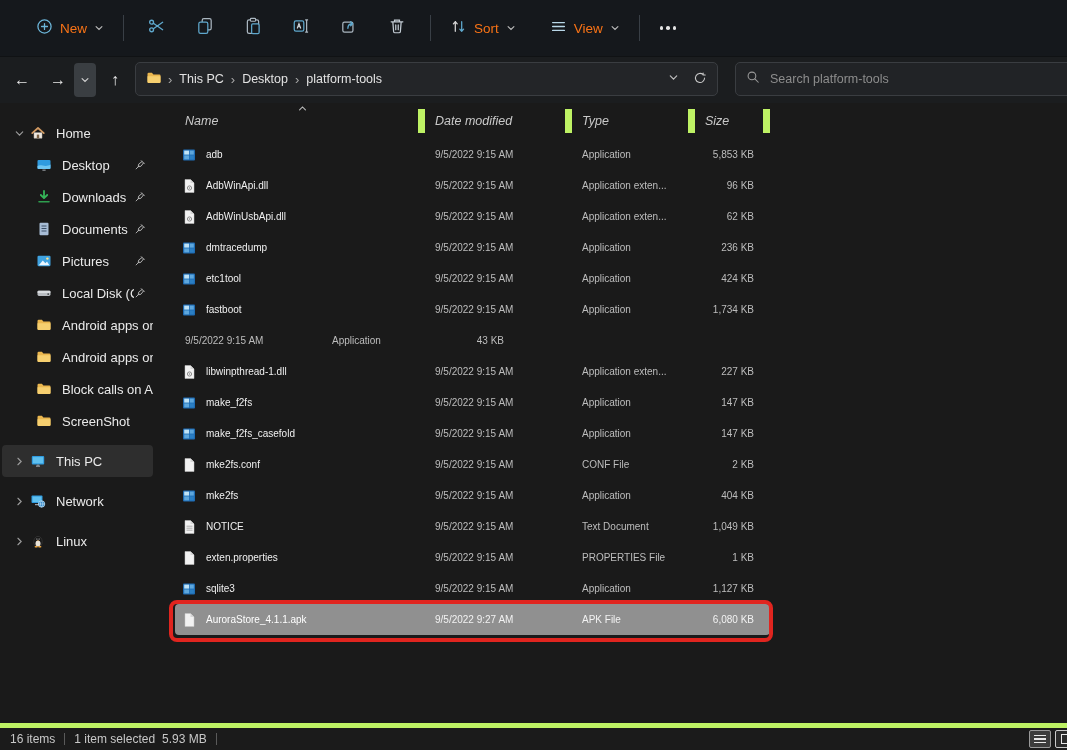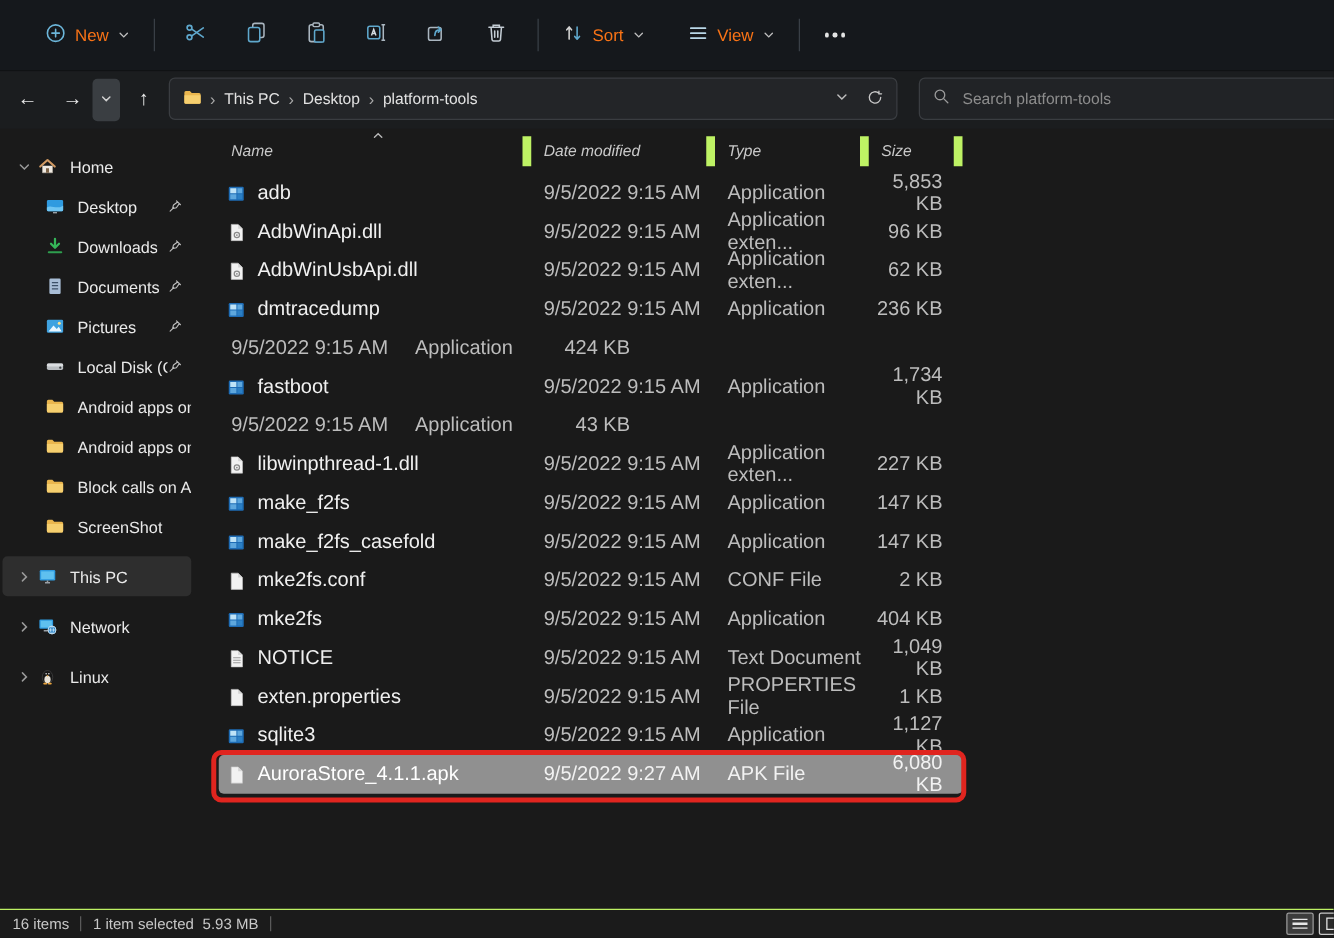--- a/index.html
+++ b/index.html
@@ -46,34 +46,34 @@
   
   .content{position:absolute;left:155px;top:103px;right:0;bottom:22px;background:transparent;}
   .fheader{position:relative;height:36px;display:flex;align-items:center;padding-left:20px;color:#c9c9c9;font-size:12.5px;}
   .hcell{height:24px;display:flex;align-items:center;padding-left:10px;border-right:7px solid #bef264;box-sizing:border-box;font-style:italic;}
   .hc-name{width:250px;}
   .hc-date{width:147px;}
   .hc-type{width:123px;}
   .hc-size{width:75px;}
   .sort-caret{position:absolute;left:142px;top:0px;color:#b8b8b8;}
   .frows{position:absolute;top:36px;left:20px;width:595px;}
-  .frow{height:31px;display:flex;align-items:center;font-size:16px;border-radius:4px;}
+  .frow{height:31px;display:flex;align-items:center;font-size:10px;border-radius:4px;}
   .cell-name{width:250px;display:flex;align-items:center;gap:9px;padding-left:6px;box-sizing:border-box;color:#f0f0f0;overflow:hidden;white-space:nowrap;}
   .cell-name svg{width:16px;height:16px;flex:0 0 auto;}
   .cell-date{width:147px;padding-left:10px;box-sizing:border-box;color:#bdbdbd;}
   .cell-type{width:123px;padding-left:10px;box-sizing:border-box;color:#bdbdbd;}
   .cell-size{width:67px;padding-right:8px;box-sizing:border-box;text-align:right;color:#bdbdbd;}
   .frow.selected{background:#909090;}
   .frow.selected .cell-name{color:#ffffff;}
   .frow.selected .cell-date,.frow.selected .cell-type,.frow.selected .cell-size{color:#f2f2f2;}
   
   .annotation-box{position:absolute;left:169px;top:600px;width:604px;height:42px;border:4px solid #e0251f;border-radius:8px;
     pointer-events:none;z-index:9;box-sizing:border-box;}
   
-  .statusbar{position:absolute;left:0;right:0;bottom:0;height:22px;background:#1b1b1b;border-top:1px solid #bef264;
+  .statusbar{position:absolute;left:0;right:0;bottom:0;height:22px;background:#1b1b1b;border-top:5px solid #bef264;
     display:flex;align-items:center;padding-left:10px;font-size:12px;color:#c8c8c8;}
   .vbar{width:1px;height:12px;background:#5a5a5a;margin:0 9px;}
   .view-toggles{position:absolute;right:-10px;bottom:2px;display:flex;gap:4px;}
   .vt{width:22px;height:18px;border:1px solid #9a9a9a;background:#3c3c3c;border-radius:2px;display:grid;place-items:center;box-sizing:border-box;}
   .vt.inactive{background:#2a2a2a;border-color:#c9c9c9;}
   .vt .lines{width:12px;}
   .vt .lines i{display:block;height:1.5px;background:#e8e8e8;margin:2px 0;}
   .vt .thumb{width:11px;height:10px;border:1.5px solid #e8e8e8;box-sizing:border-box;}
 </style>
 </head>
@@ -465,20 +465,32 @@
               <rect x="8.9" y="8.4" width="3.9" height="4" fill="#2b7fc4"></rect>
             </svg>
           </span>
           <span>dmtracedump</span>
         </span>
         <span class="cell-date">9/5/2022 9:15 AM</span>
         <span class="cell-type">Application</span>
         <span class="cell-size">236 KB</span>
       </div>
       <div class="frow">
+        <span class="cell-name">
+          <span style="display: inline-flex;">
+            <svg viewBox="0 0 16 16">
+              <rect x="2" y="2.4" width="12" height="11.2" rx="1" fill="#1e6cb5"></rect>
+              <rect x="3.2" y="3.6" width="4.9" height="4" fill="#bfe3f7"></rect>
+              <rect x="8.9" y="3.6" width="3.9" height="4" fill="#5ea7dd"></rect>
+              <rect x="3.2" y="8.4" width="4.9" height="4" fill="#5ea7dd"></rect>
+              <rect x="8.9" y="8.4" width="3.9" height="4" fill="#2b7fc4"></rect>
+            </svg>
+          </span>
+          <span>etc1tool</span>
+        </span>
         <span class="cell-date">9/5/2022 9:15 AM</span>
         <span class="cell-type">Application</span>
         <span class="cell-size">424 KB</span>
       </div>
       <div class="frow">
         <span class="cell-name">
           <span style="display: inline-flex;">
             <svg viewBox="0 0 16 16">
               <rect x="2" y="2.4" width="12" height="11.2" rx="1" fill="#1e6cb5"></rect>
               <rect x="3.2" y="3.6" width="4.9" height="4" fill="#bfe3f7"></rect>

